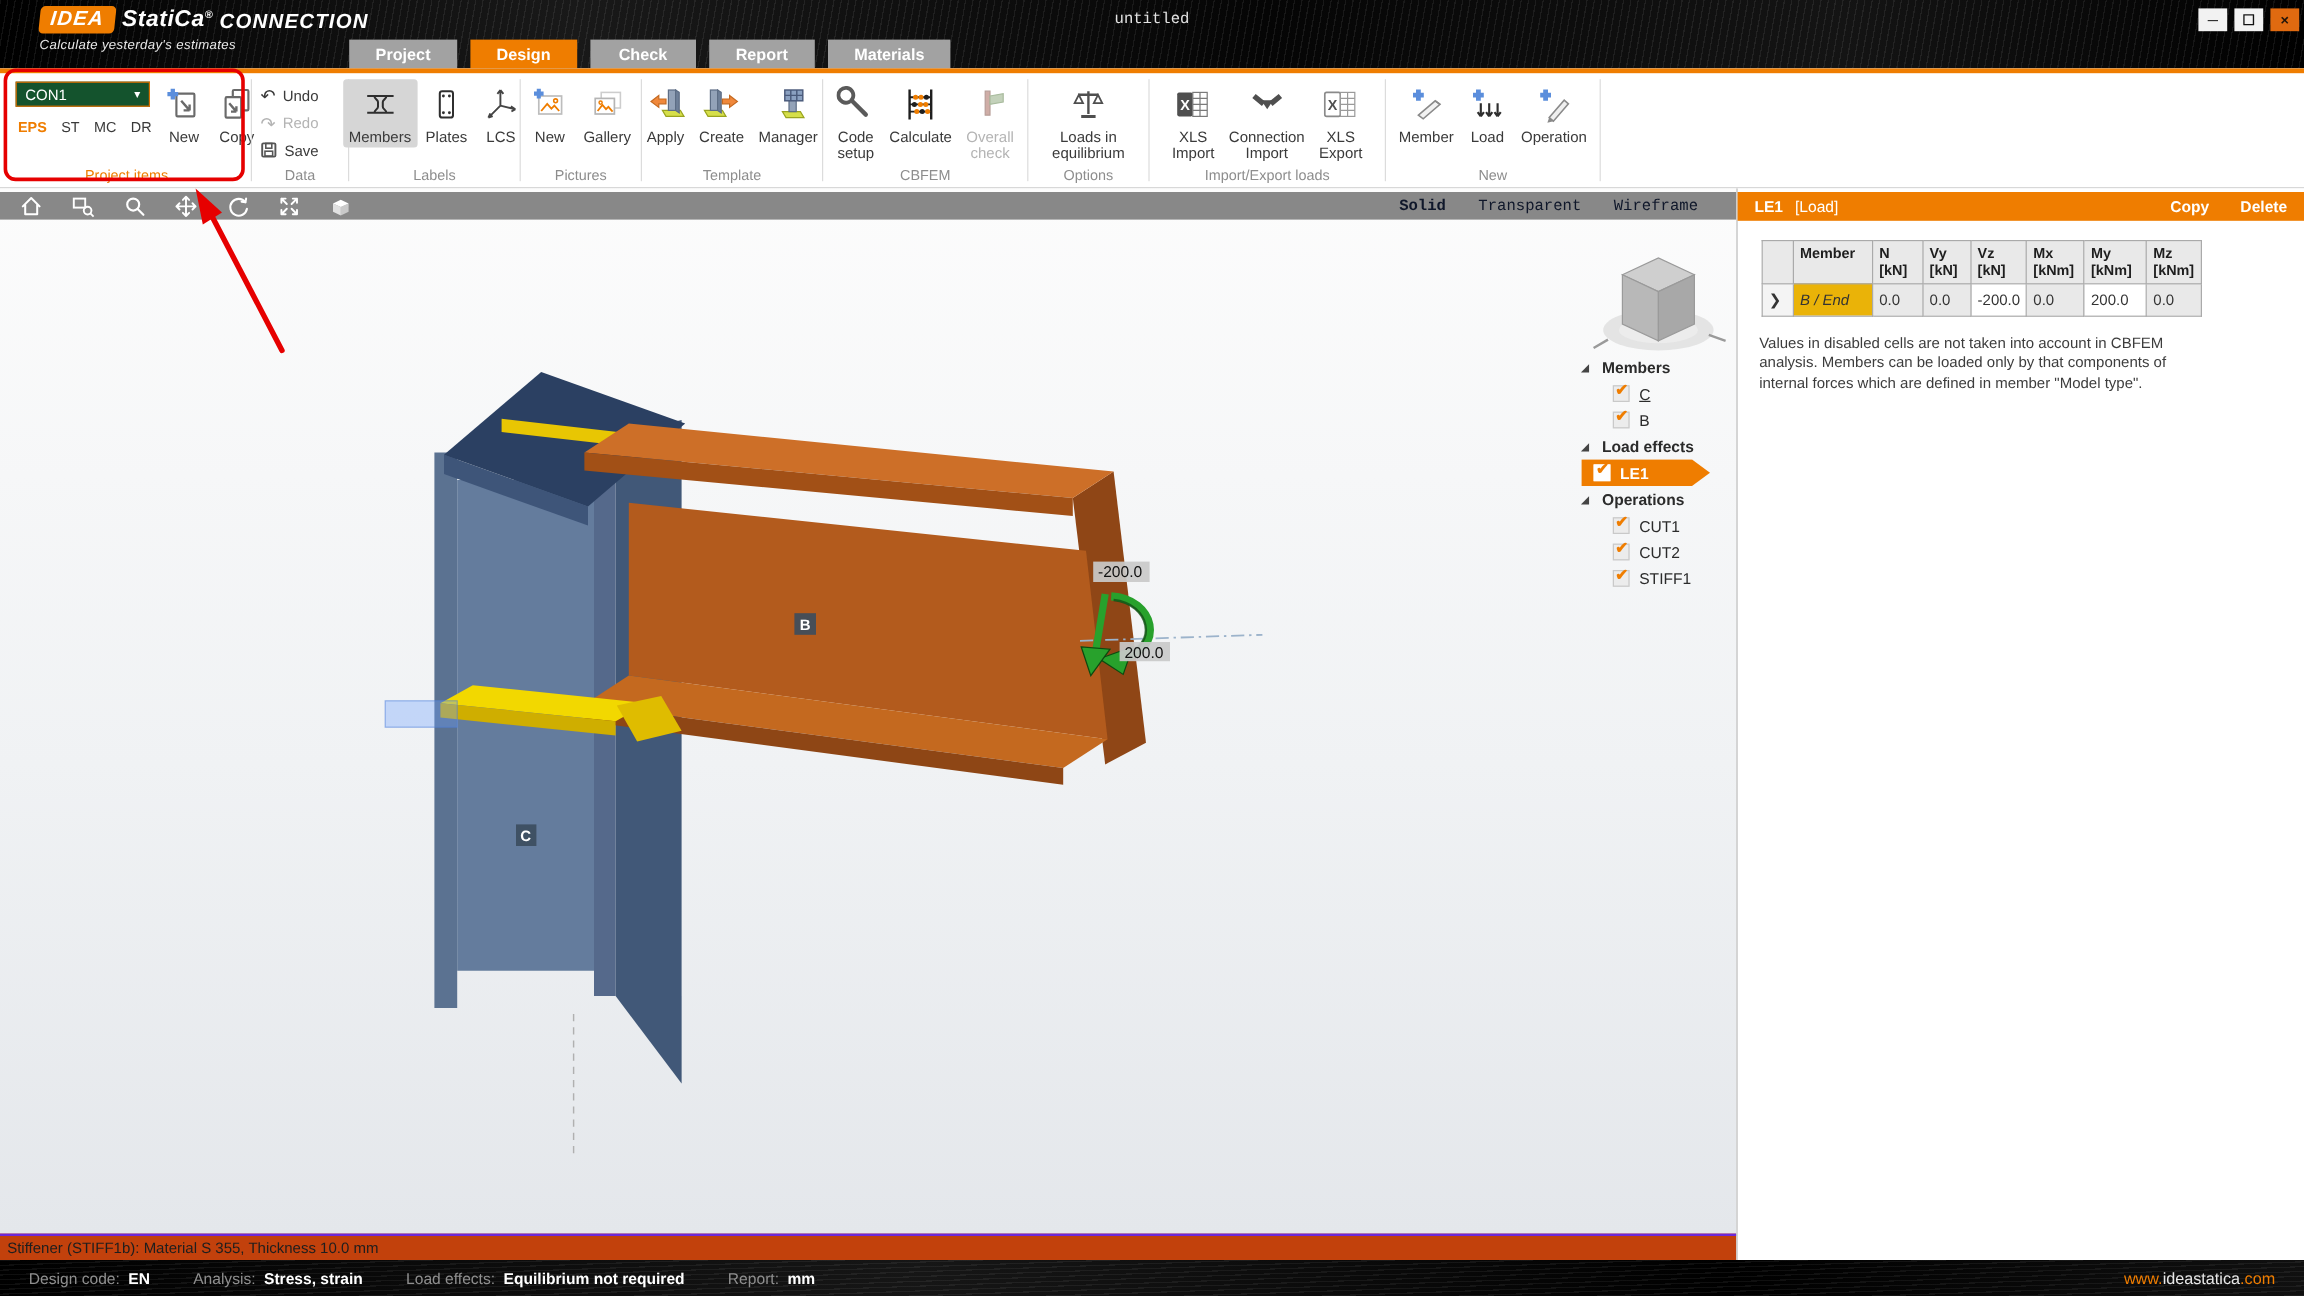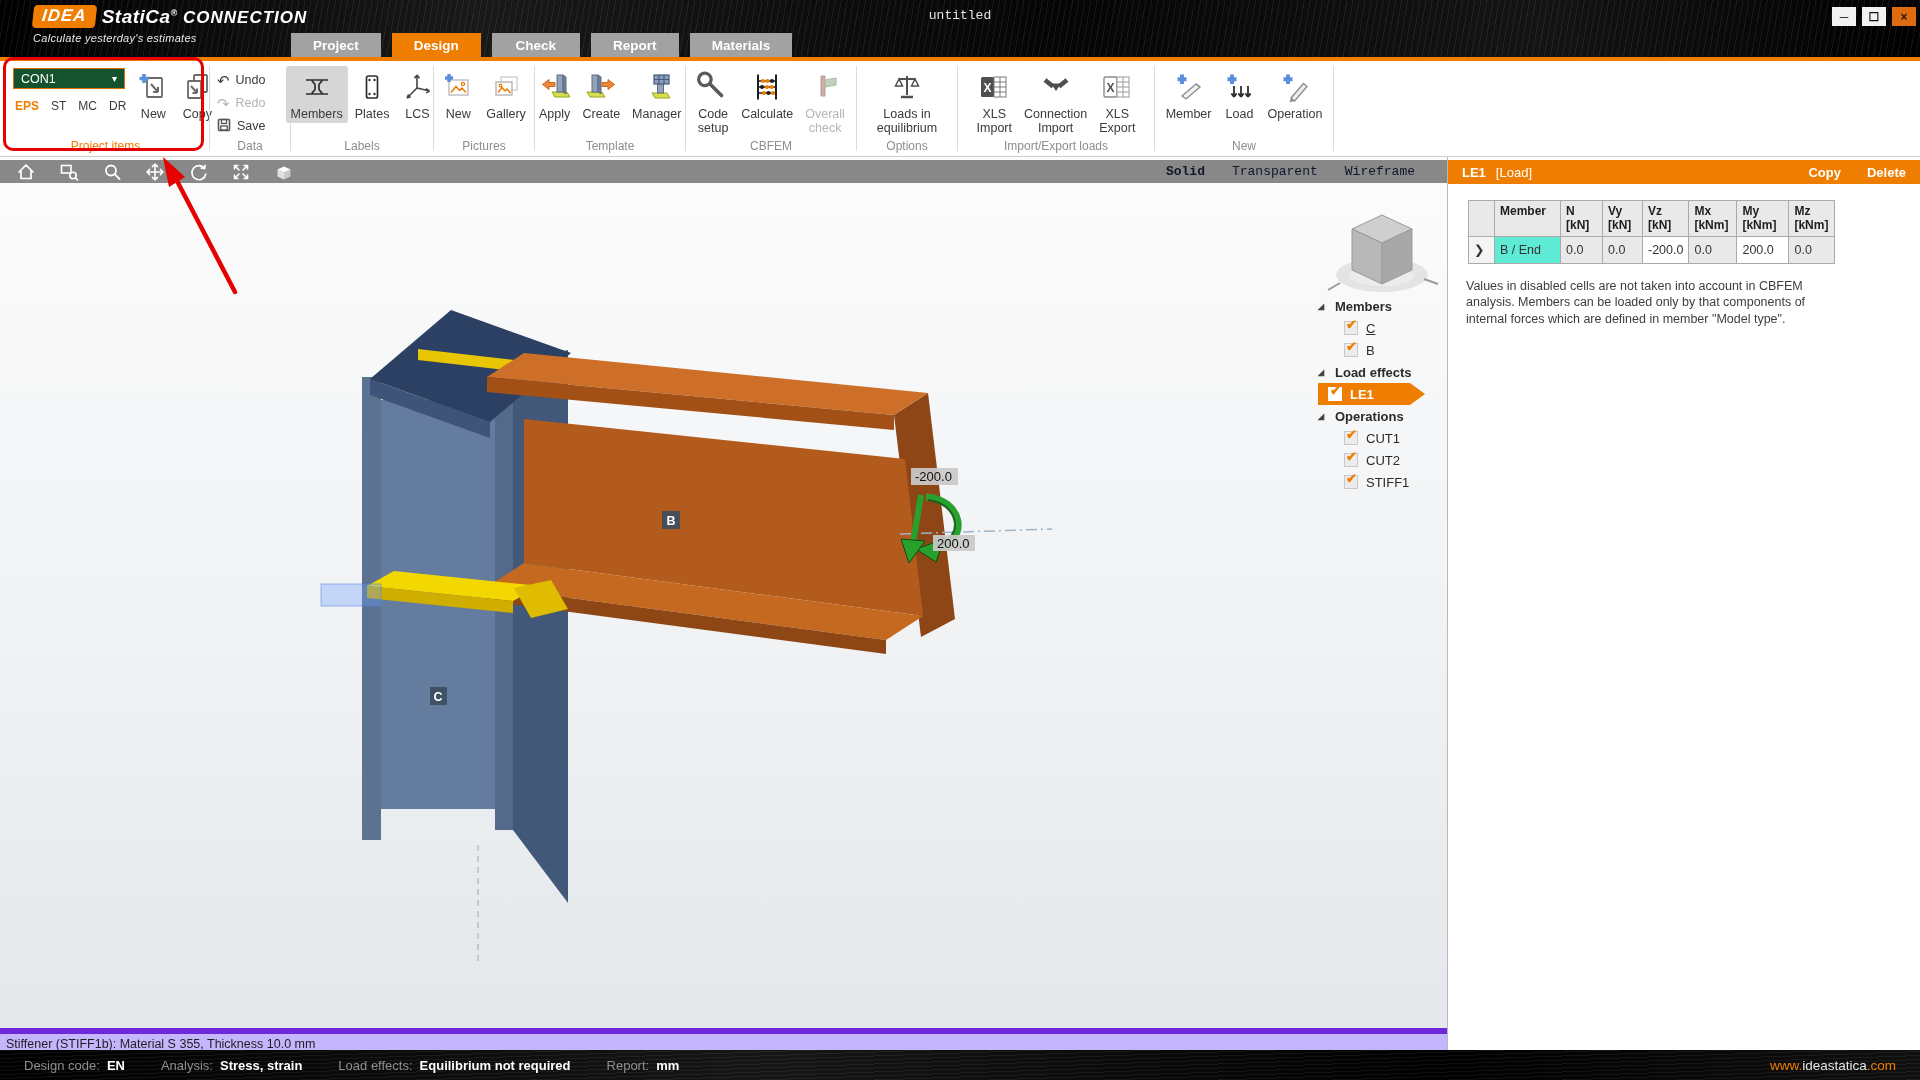--- a/index.html
+++ b/index.html
@@ -72,38 +72,38 @@
   .t-exp { font-size:8px; color:#444; width:10px; }
   .t-item { display:flex; align-items:center; gap:8px; height:22px; padding-left:26px; }
   .t-check { position:relative; width:14px; height:14px; background:#ececec; border:1px solid #c9c9c9; flex:none; }
   .t-check i { position:absolute; left:1px; top:-5px; font-style:normal; color:#ef7d00; font-size:13px; font-weight:bold; }
   .t-item .ul { text-decoration:underline; }
   .t-item.sel { position:relative; background:#ef7d00; color:#fff; font-weight:bold; width:92px; padding-left:10px; }
   .t-item.sel .t-check { background:#fff; border-color:#fff; }
   .t-item.sel::after { content:""; position:absolute; right:-15px; top:0; border-left:15px solid #ef7d00;
     border-top:11px solid transparent; border-bottom:11px solid transparent; }
 
-  #vp-status { position:absolute; left:0; top:1028px; width:1447px; height:22px; background:#c4b5fd;
-    border-top:6px solid #6d28d9; font-size:12.5px; color:#1e1e1e; line-height:21px; padding-left:6px; }
+  #vp-status { position:absolute; left:0; top:1028px; width:1447px; height:22px; background:#c2410c;
+    border-top:2px solid #6d28d9; font-size:12.5px; color:#1e1e1e; line-height:21px; padding-left:6px; }
 
   
   #panel { position:absolute; left:1447px; top:157px; width:473px; height:893px; background:#fff;
     border-left:1px solid #b9b9b9; }
   #panel-header { margin-top:3px; height:24px; background:#ef7d00; color:#fff; display:flex; align-items:center;
     padding:0 14px; font-size:13px; }
   #panel-header .ttl { font-weight:bold; }
   #panel-header .sub { margin-left:10px; }
   #panel-header .acts { margin-left:auto; display:flex; gap:26px; font-weight:bold; }
   #load-table { border-collapse:collapse; margin:16px 0 0 20px; border:1px solid #8d8d8d; }
   #load-table th, #load-table td { border:1px solid #aaa; font-size:12px; padding:3px 5px; text-align:left; vertical-align:top; }
   #load-table th { background:#e9e9e9; font-weight:bold; color:#1e1e1e; line-height:1.2; }
   #load-table td { font-size:12.5px; color:#333; height:27px; vertical-align:middle; }
   td.dis { background:#e9e9e9; }
   td.exp { background:#f4f4f4; color:#777; text-align:center; font-size:11px; width:26px; }
-  td.mem { background:#5eead4; }
+  td.mem { background:#eab308;font-style:italic; }
   #panel-note { margin:14px 0 0 18px; width:348px; font-size:12.5px; line-height:1.32; color:#3d3d3d; }
 
   
   #bottombar { position:absolute; left:0; top:1050px; width:1920px; height:30px;
     background-color:#0c0c0c;
     background-image:repeating-linear-gradient(178deg, rgba(255,255,255,.06) 0 1px, transparent 1px 4px),
       linear-gradient(90deg,#000,#161616 40%,#000 75%,#101010);
     display:flex; align-items:center; padding:0 24px; font-size:13px; }
   .sb-item { display:flex; gap:7px; margin-right:36px; }
   .sb-label { color:#8f8f8f; }

